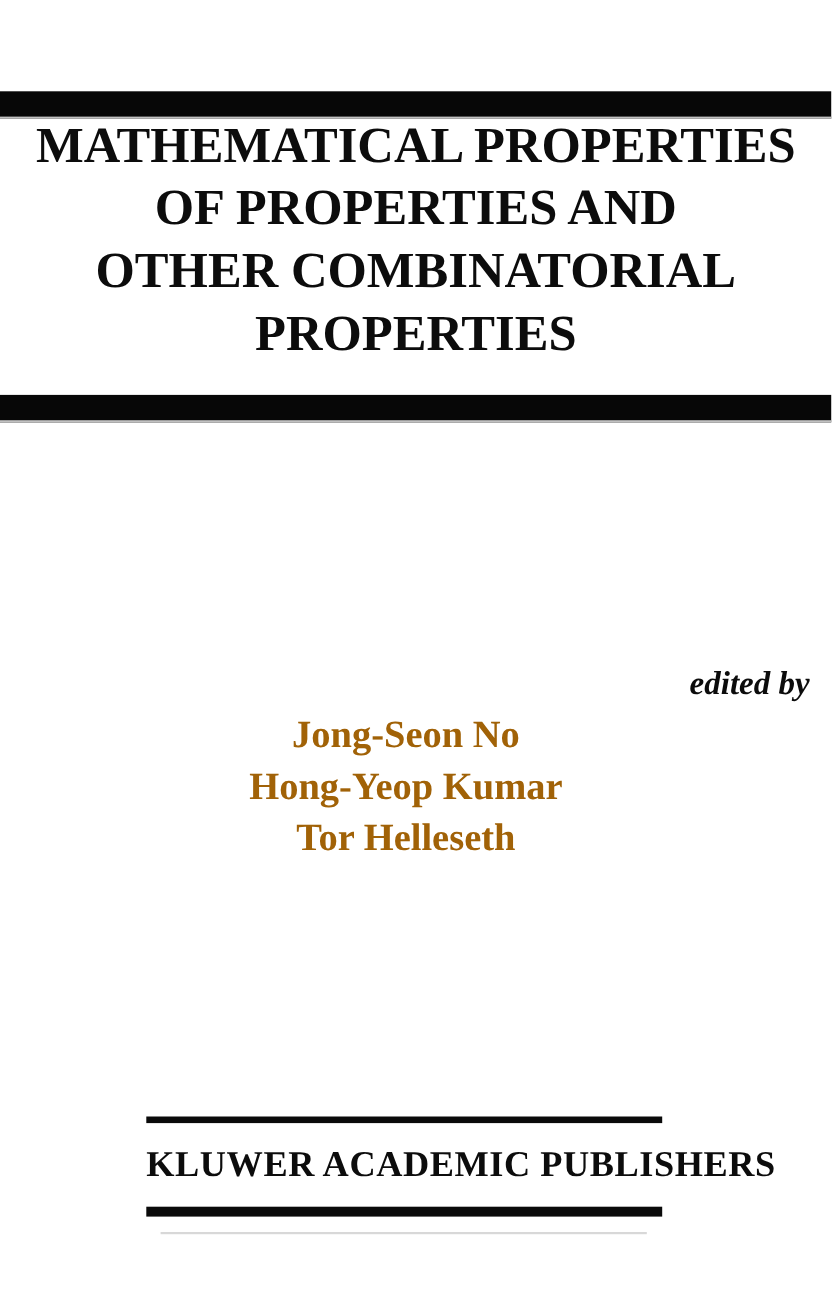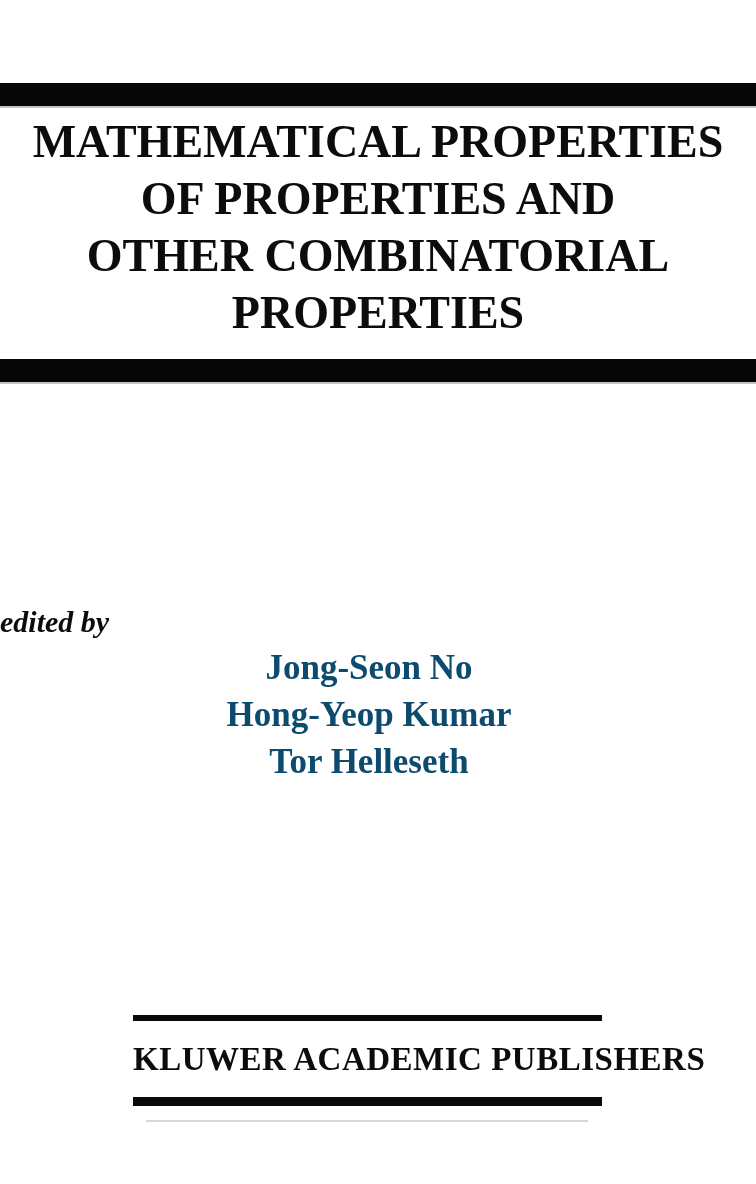--- a/index.html
+++ b/index.html
@@ -21,54 +21,54 @@
     left: 0;
     width: 756px;
     background: #070707;
     border-bottom: 2px solid #c2c2c2;
   }
   .bar-top    { top: 83px;  height: 23px; }
   .bar-middle { top: 359px; height: 23px; }
 
   .title-block {
     position: absolute;
-    top: 113px;
+    top: 103px;
     left: 0;
     width: 756px;
     text-align: center;
     font-weight: bold;
     font-size: 46px;
     line-height: 57px;
     letter-spacing: 0px;
     color: #0c0c0c;
   }
 
   .edited-by {
     position: absolute;
     top: 605px;
     left: 0;
     width: 736px; 
-    text-align: left;
+    text-align: right;
     font-style: italic;
     font-weight: bold;
     font-size: 30px;
     line-height: 34px;
     color: #0c0c0c;
   }
 
   .editors {
     position: absolute;
     top: 644px;
     left: 0;
     width: 738px; 
     text-align: center;
     font-weight: bold;
     font-size: 35px;
     line-height: 47px;
-    color: #0c4a6e;
+    color: #a16207;
   }
 
   .publisher-block {
     position: absolute;
     left: 133px;
     width: 469px;
     top: 1015px;
   }
   .rule {
     position: absolute;

